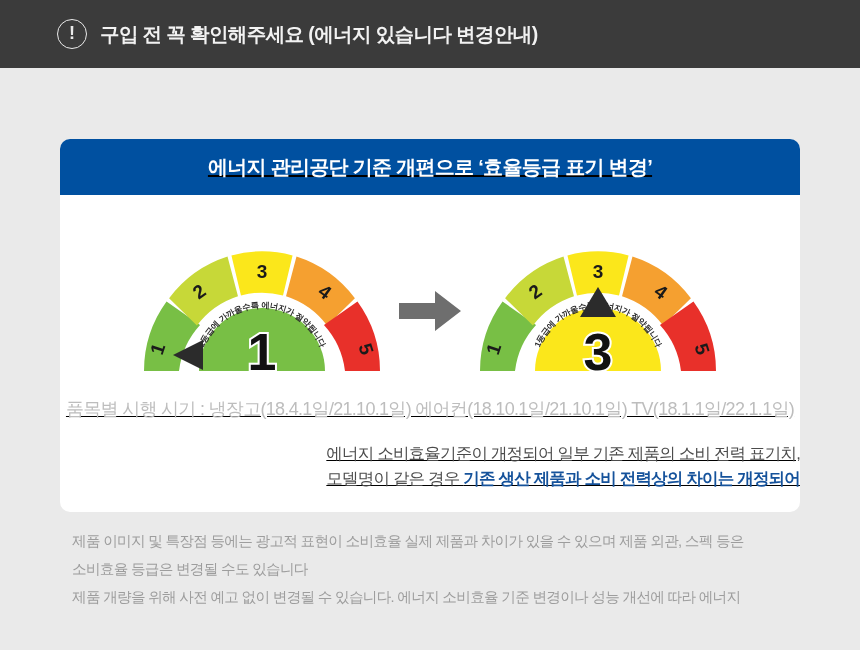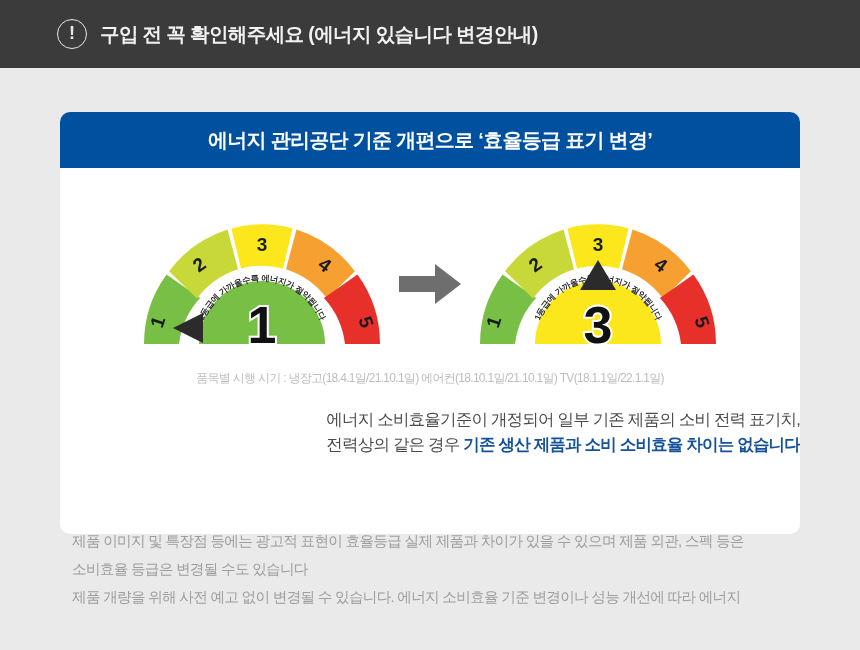--- a/index.html
+++ b/index.html
@@ -28,22 +28,22 @@
     color:#e9e9e9;font-size:18px;line-height:18px;font-weight:600;
     transform:translateY(-1px);
   }
   .topbar-title{
     margin-left:13px;color:#f2f2f2;font-size:19.5px;font-weight:700;
     letter-spacing:-0.6px;white-space:nowrap;
   }
 
   
   .card{
-    position:absolute;left:60px;top:112px;width:740px;height:422px;
-    background:#ffffff;border-radius:10px;overflow:hidden;
+    position:absolute;left:60px;top:139px;width:740px;height:373px;
+    background:#ffffff;border-radius:10px;overflow:hidden;text-decoration:underline;
   }
   .card-head{
     height:56px;background:#0050a0;
     display:flex;align-items:center;justify-content:center;
   }
   .card-head-title{
     color:#ffffff;font-size:20px;font-weight:700;letter-spacing:-0.7px;
     white-space:nowrap;
   }
 
@@ -69,21 +69,21 @@
     font-size:52px;font-weight:700;fill:#111111;
     stroke:#ffffff;stroke-width:4px;paint-order:stroke fill;
   }
   .curve-txt{
     font-family:"Liberation Sans",sans-serif;
     font-size:8.4px;font-weight:700;fill:#2b2b2b;letter-spacing:-0.2px;
   }
 
   
   .caption{
-    text-align:center;color:#bdbdbd;font-size:12px;
+    text-align:center;color:#bdbdbd;font-size:18px;
     letter-spacing:-0.7px;margin-top:12px;white-space:nowrap;
   }
   .body-text{
     margin-top:20px;text-align:right;color:#4b4b4b;
     font-size:16.5px;line-height:25px;letter-spacing:-0.8px;
   }
   .body-text .em{color:#15529b;font-weight:700;}
 
   
   .disclaimer{
@@ -172,23 +172,23 @@
       </svg>
     </div>
 
   </div>
 
   <div class="caption">품목별 시행 시기 : 냉장고(18.4.1일/21.10.1일) 에어컨(18.10.1일/21.10.1일) TV(18.1.1일/22.1.1일)</div>
 
   <div class="body-text">
     <div>에너지 소비효율기준이 개정되어 일부 기존 제품의 소비 전력 표기치,</div>
     <div>
-      <span>전력상의 같은 경우 </span><span class="em">기존 생산 제품과 소비 소비효율 차이는 없습니다</span>
+      <span>모델명이 같은 경우 </span><span class="em">기존 생산 제품과 소비 전력상의 차이는 개정되어</span>
     </div>
   </div>
 
 </div>
 
 <div class="disclaimer">
-  <div>제품 이미지 및 특장점 등에는 광고적 표현이 효율등급 실제 제품과 차이가 있을 수 있으며 제품 외관, 스펙 등은</div>
+  <div>제품 이미지 및 특장점 등에는 광고적 표현이 소비효율 실제 제품과 차이가 있을 수 있으며 제품 외관, 스펙 등은</div>
   <div>소비효율 등급은 변경될 수도 있습니다</div>
   <div>제품 개량을 위해 사전 예고 없이 변경될 수 있습니다.  에너지 소비효율 기준 변경이나 성능 개선에 따라 에너지</div>
 </div>
 
 </body></html>

